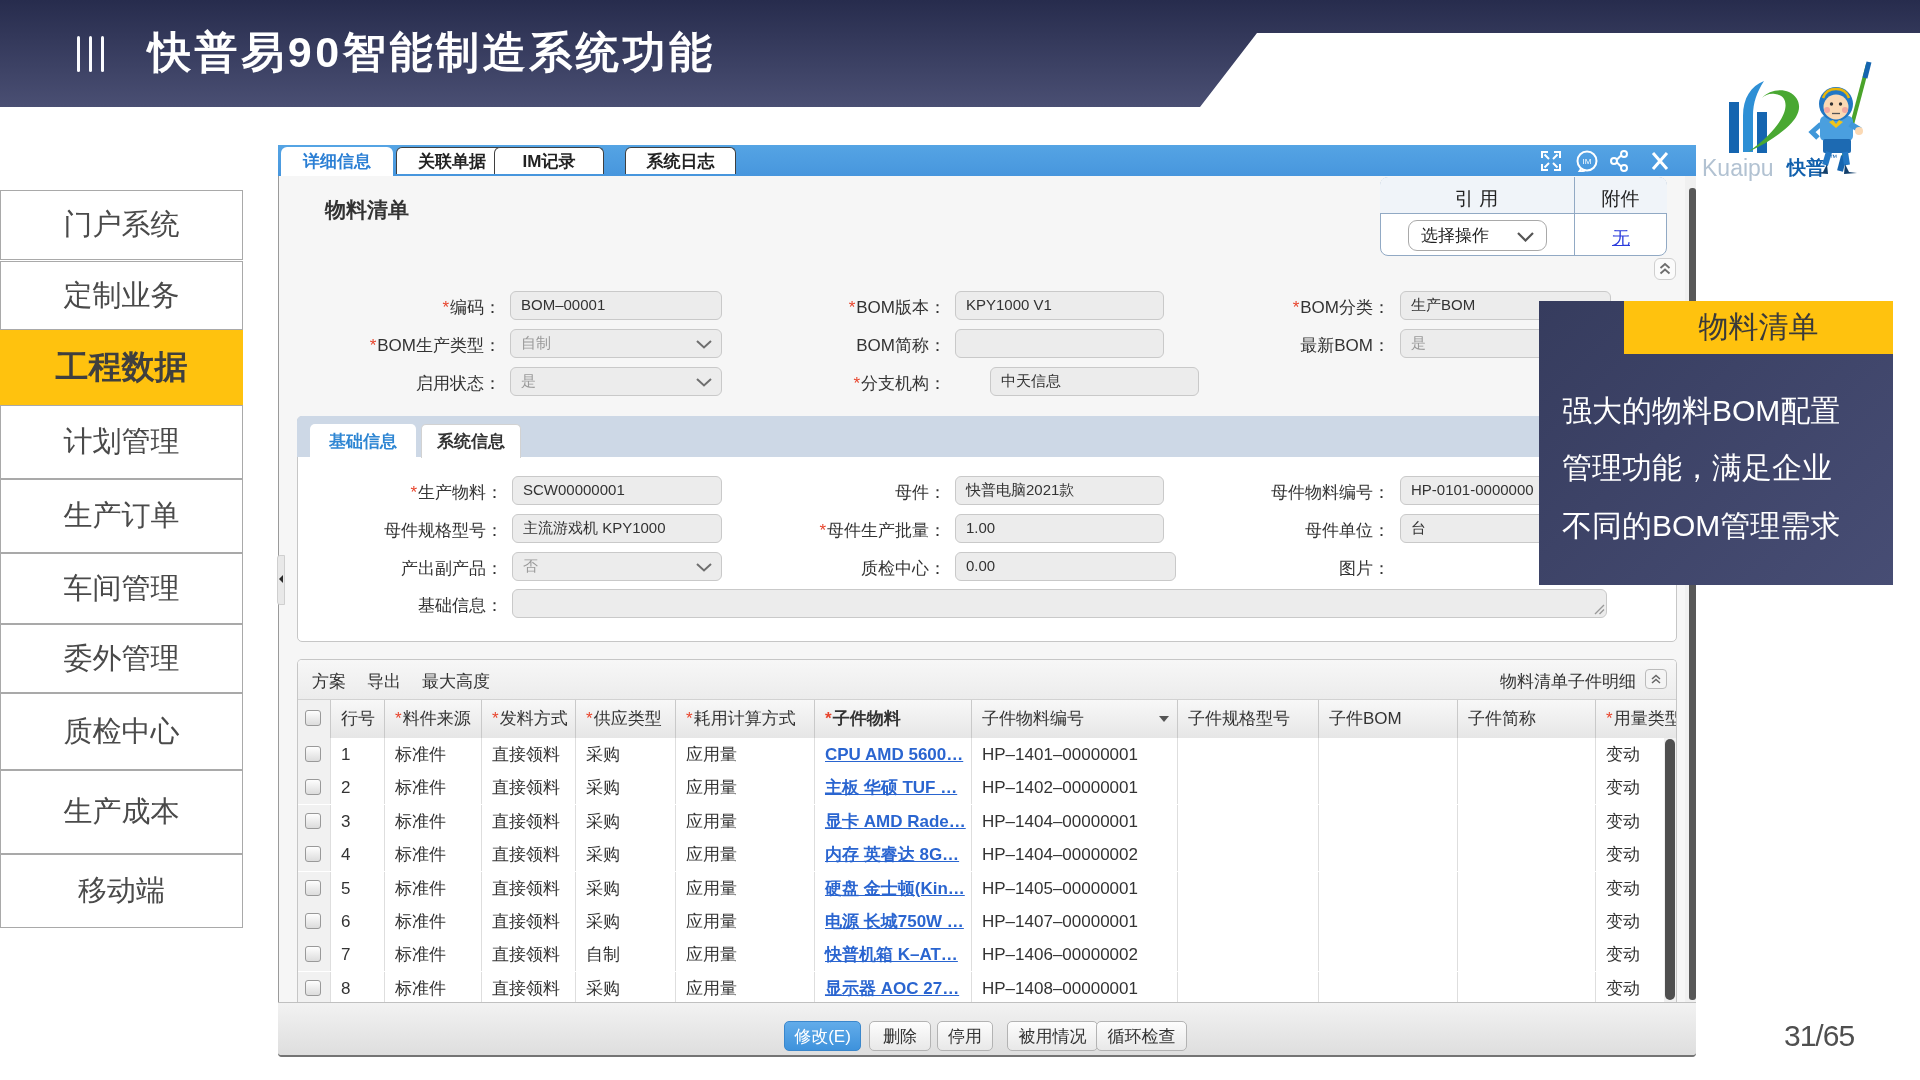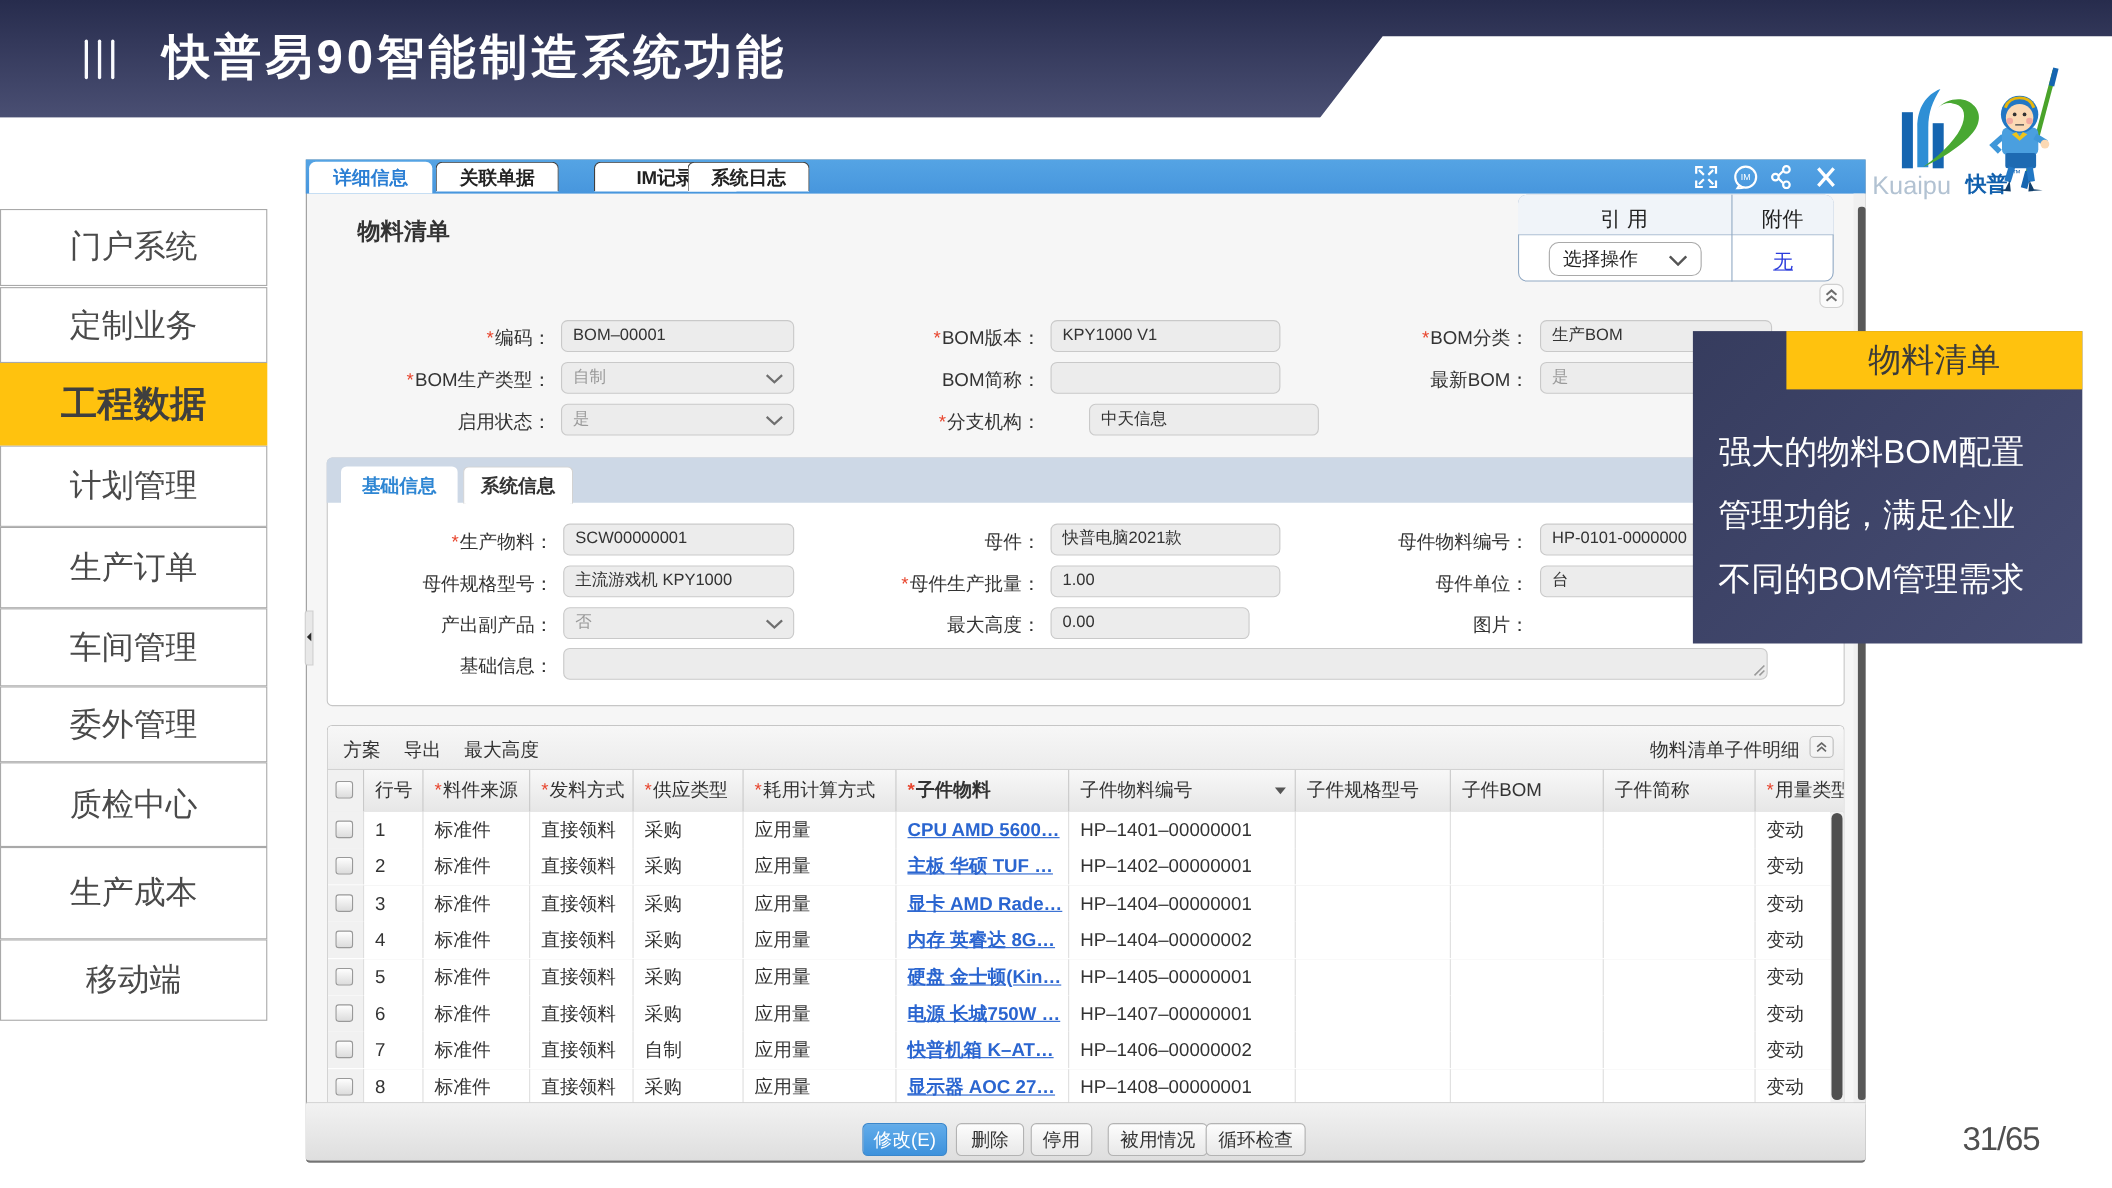--- a/index.html
+++ b/index.html
@@ -98,21 +98,21 @@
 <div class="abs side" style="top:553px;height:71px;">车间管理</div>
 <div class="abs side" style="top:624px;height:69px;">委外管理</div>
 <div class="abs side" style="top:770px;height:84px;">生产成本</div>
 <div class="abs side" style="top:693px;height:77px;">质检中心</div>
 <div class="abs side" style="top:854px;height:74px;">移动端</div>
 
 <div id="win" class="abs"></div>
 <div id="tbar" class="abs"></div>
 <div class="abs mtab act" style="left:281px;width:112px;">详细信息</div>
 <div class="abs mtab inact" style="left:396px;width:112px;">关联单据</div>
-<div class="abs mtab inact" style="left:540px;width:130px;">IM记录</div>
+<div class="abs mtab inact" style="left:494px;width:110px;">IM记录</div>
 <div class="abs mtab inact" style="left:625px;width:111px;">系统日志</div>
 
 <svg class="abs" style="left:1540px;top:150px;" width="132" height="22" viewBox="0 0 132 22">
 <g stroke="#fff" stroke-width="2" fill="none">
 <path d="M2 8 L2 2 L8 2 M14 2 L20 2 L20 8 M20 14 L20 20 L14 20 M8 20 L2 20 L2 14"></path>
 <path d="M4.5 4.5 L9 9 M17.5 4.5 L13 9 M17.5 17.5 L13 13 M4.5 17.5 L9 13"></path>
 <circle cx="47" cy="11" r="9.5"></circle>
 <path d="M41 19 L39 22 L45 20.5" stroke-width="2"></path>
 <circle cx="84" cy="4" r="3"></circle>
 <circle cx="84" cy="18" r="3"></circle>
@@ -183,22 +183,22 @@
 <div class="abs inp" style="left:512px;top:514px;width:210px;">主流游戏机 KPY1000</div>
 <div class="abs lbl" style="left:746px;top:519px;width:200px;"><span class="star">*</span>母件生产批量：</div>
 <div class="abs inp" style="left:955px;top:514px;width:209px;">1.00</div>
 <div class="abs lbl" style="left:1190px;top:519px;width:200px;">母件单位：</div>
 <div class="abs inp" style="left:1400px;top:514px;width:211px;">台</div>
 
 <div class="abs lbl" style="left:303px;top:557px;width:200px;">产出副产品：</div>
 <div class="abs inp dis" style="left:512px;top:552px;width:210px;">否<svg style="position:absolute;right:9px;top:10px;" width="16" height="9" viewBox="0 0 16 9">
         <path d="M1 1 L8 7.5 L15 1" stroke="#6f6f6f" stroke-width="2" fill="none"></path>
       </svg></div>
-<div class="abs lbl" style="left:746px;top:557px;width:200px;">最大高度：</div>
-<div class="abs inp" style="left:955px;top:552px;width:181px;">0.00</div>
+<div class="abs lbl" style="left:746px;top:557px;width:200px;">质检中心：</div>
+<div class="abs inp" style="left:955px;top:552px;width:221px;">0.00</div>
 <div class="abs lbl" style="left:1190px;top:557px;width:200px;">图片：</div>
 
 <div class="abs lbl" style="left:303px;top:594px;width:200px;">基础信息：</div>
 <div class="abs inp" style="left:512px;top:589px;width:1095px;"></div>
 <svg class="abs" style="left:1592px;top:602px;" width="13" height="13" viewBox="0 0 13 13">
       <g stroke="#999" stroke-width="1.4">
         <path d="M3 12 L12 3 M7.5 12 L12 7.5"></path>
       </g>
     </svg>
 

